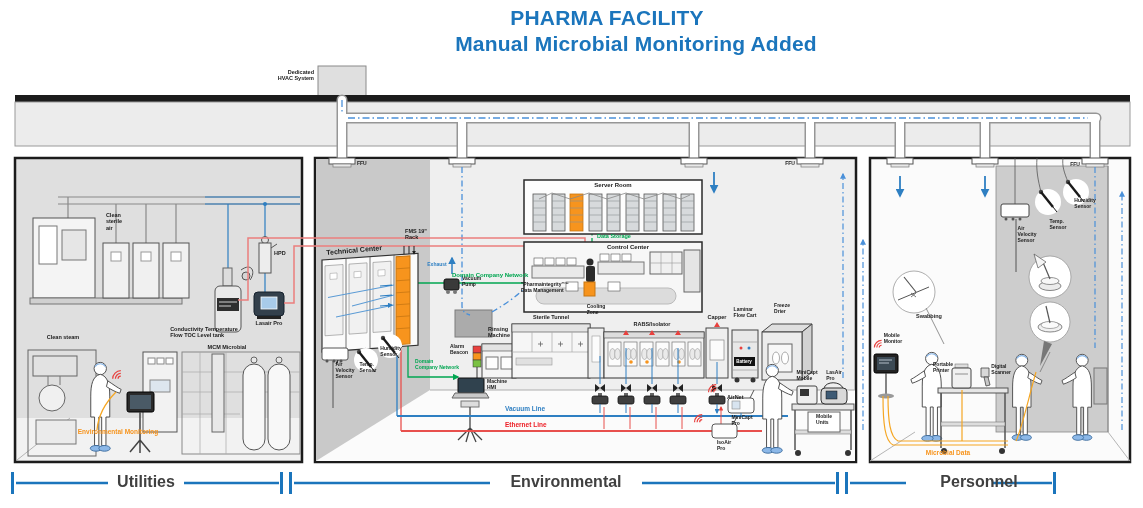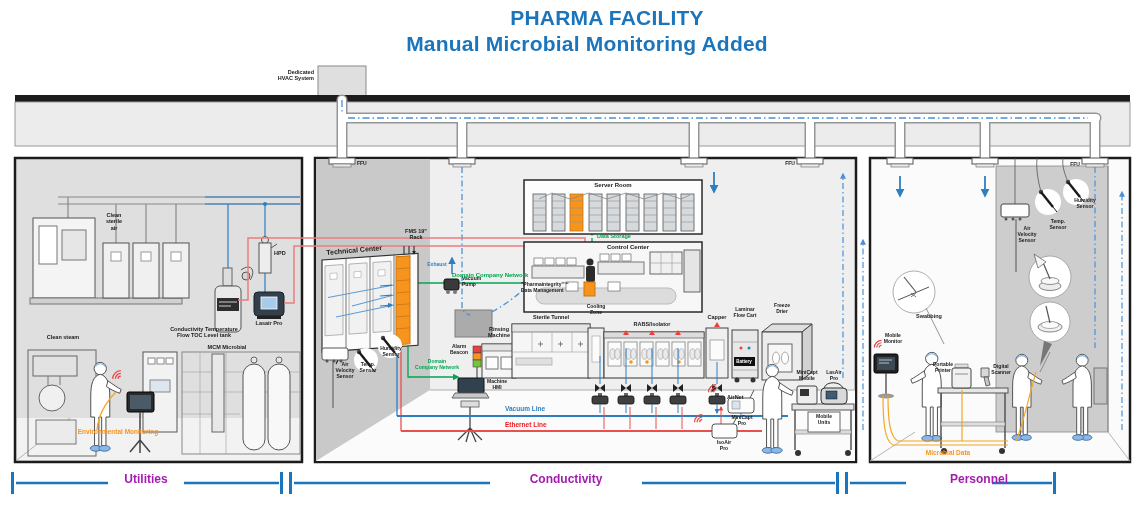--- a/index.html
+++ b/index.html
@@ -1,27 +1,27 @@
 <!DOCTYPE html>
 <html><head>
 <meta charset="utf-8">
 <style>
   html,body{margin:0;padding:0;background:#fff}
   #stage{position:relative;width:1143px;height:508px;background:#fff;
          font-family:"Liberation Sans",sans-serif;overflow:hidden}
   #stage svg{position:absolute;left:0;top:0}
   .lbl{position:absolute;font-size:5.5px;font-weight:bold;line-height:1.15;color:#1a1a1a;
-       white-space:pre-line;text-align:center;transform:translateX(-50%);pointer-events:none}
+       white-space:pre-line;text-align:left;transform:translateX(-50%);pointer-events:none}
   .l{text-align:left;transform:none}
   .r{text-align:right;transform:translateX(-100%)}
   .s5{font-size:5px}.s6{font-size:6px}.s65{font-size:6.5px}.s7{font-size:7px}
   .g{color:#00A651}.bl{color:#2E7FC2}.rd{color:#ED1C24}.or{color:#F7941D}
   .bat{color:#fff;font-size:4.5px}
   .ttl{font-size:21px;color:#1B75BC;letter-spacing:.2px}
-  .sec{font-size:12px;color:#a21caf}
+  .sec{font-size:16px;color:#404040}
   .rot{transform:rotate(-5deg);transform-origin:0 0}
 </style>
 </head>
 <body>
 
 <div id="stage">
 
 <svg width="1143" height="508" viewBox="0 0 1143 508">
 <defs>
   <marker id="ab" viewBox="0 0 10 10" refX="8" refY="5" markerWidth="5" markerHeight="5" orient="auto-start-reverse">
@@ -477,21 +477,21 @@
         <line x1="642" y1="483" x2="835" y2="483"></line>
   <rect x="836" y="472" width="3" height="22" fill="#1B75BC" stroke="none"></rect>
   <rect x="845" y="472" width="3" height="22" fill="#1B75BC" stroke="none"></rect>
   <line x1="850" y1="483" x2="906" y2="483"></line>
         <line x1="992" y1="483" x2="1052" y2="483"></line>
   <rect x="1053" y="472" width="3" height="22" fill="#1B75BC" stroke="none"></rect>
 </g>
 </svg>
 
 <div class="lbl ttl" style="left:607px;top:6px">PHARMA FACILITY</div>
-<div class="lbl ttl" style="left:587px;top:32px">Manual Microbial Monitoring Added</div>
+<div class="lbl ttl" style="left:636px;top:32px">Manual Microbial Monitoring Added</div>
 
 <div class="lbl r" style="left:314px;top:69px">Dedicated
 HVAC System</div>
 <div class="lbl l s5" style="left:357px;top:161px">FFU</div>
 <div class="lbl r s5" style="left:795px;top:161px">FFU</div>
 <div class="lbl r s5" style="left:1080px;top:162px">FFU</div>
 
 <div class="lbl" style="left:114px;top:212px">Clean
 sterile
 air</div>
@@ -564,16 +564,16 @@
 <div class="lbl" style="left:929px;top:313px">Swabbing</div>
 <div class="lbl s5" style="left:893px;top:333px">Mobile
 Monitor</div>
 <div class="lbl s5" style="left:943px;top:362px">Portable
 Printer</div>
 <div class="lbl s5" style="left:1001px;top:364px">Digital
 Scanner</div>
 <div class="lbl or s65" style="left:948px;top:449px">Microbial Data</div>
 
 <div class="lbl sec" style="left:146px;top:473px">Utilities</div>
-<div class="lbl sec" style="left:566px;top:473px">Conductivity</div>
+<div class="lbl sec" style="left:566px;top:473px">Environmental</div>
 <div class="lbl sec" style="left:979px;top:473px">Personnel</div>
 
 </div>
 
 </body></html>

